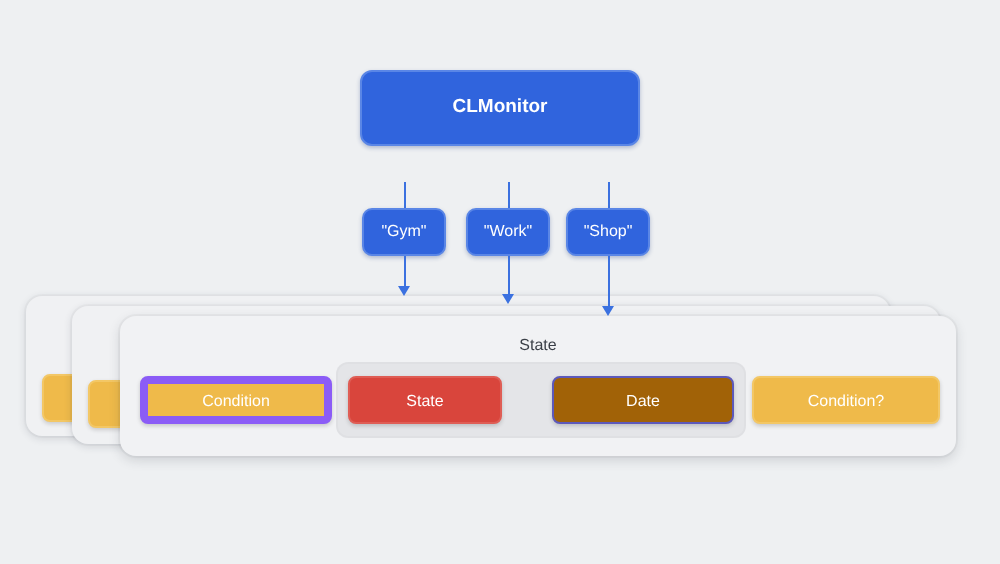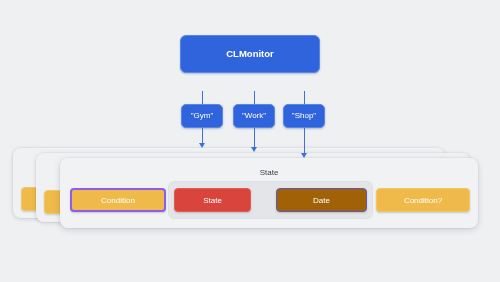--- a/index.html
+++ b/index.html
@@ -122,21 +122,21 @@
     align-items: center;
     justify-content: center;
     color: #ffffff;
     font-size: 8px;
     box-sizing: border-box;
     box-shadow: 0 1px 2px rgba(0,0,0,0.18);
     user-select: none;
     height: 24px;
     top: 188px;
   }
-  .pill-condition { left: 70px;  width: 96px;  background: #efba4a; border: 2px solid #8b5cf6; }
+  .pill-condition { left: 70px;  width: 96px;  background: #efba4a; border: 4px solid #8b5cf6; }
   .pill-state     { left: 174px; width: 77px;  background: #d9453c; border: 1px solid #df5d55; }
   .pill-date      { left: 276px; width: 91px;  background: #a16207; border: 1px solid #5d59ba; }
   .pill-condition2{ left: 376px; width: 94px;  background: #efba4a; border: 1px solid #f3c765; }
 
   
   .pill-group {
     position: absolute;
     left: 168px;
     top: 181px;
     width: 205px;

